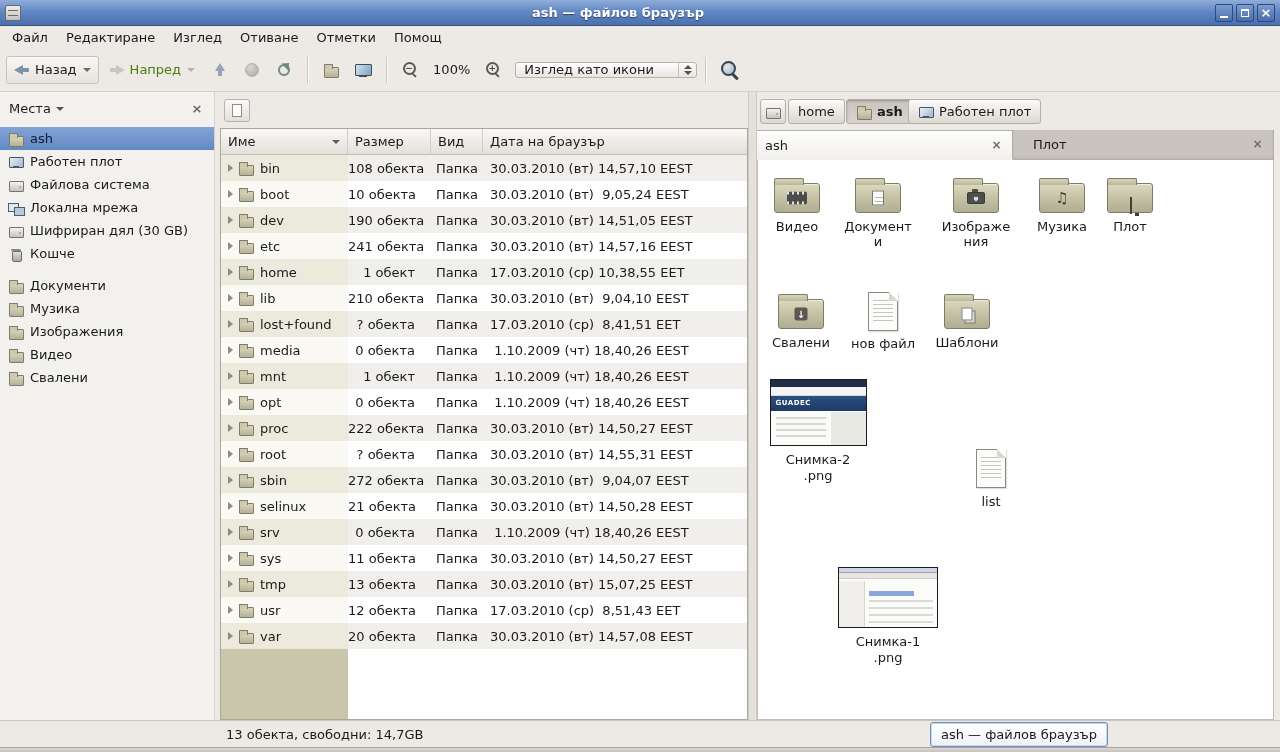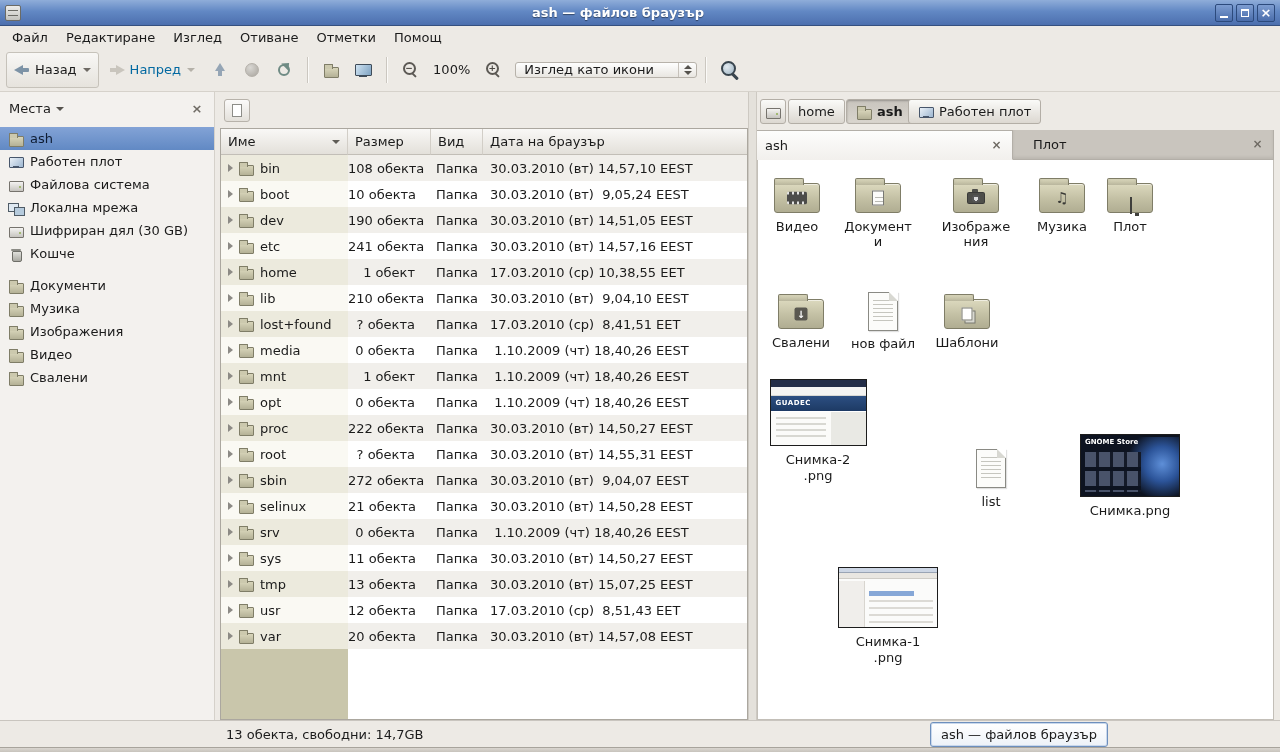--- a/index.html
+++ b/index.html
@@ -18,23 +18,23 @@
 .g-max{position:absolute;left:4px;top:4px;right:4px;bottom:4px;border:1px solid #fff;border-top-width:2px}
 .g-close{position:absolute;inset:0;color:#fff;font-size:13px;line-height:16px;text-align:center;font-weight:bold}
 .g-close::before{content:"×"}
 
 
 .menubar{position:absolute;left:0;top:26px;right:0;height:22px;display:flex;align-items:center;background:#edeae5;padding-left:3px}
 .menu-item{padding:2px 9px;white-space:nowrap}
 
 
 .toolbar{position:absolute;left:0;top:48px;right:0;height:44px;background:#edeae5;border-bottom:1px solid #d6d2cb;display:flex;align-items:center;padding:0 6px;gap:2px}
-.tbtn{display:flex;align-items:center;gap:5px;height:36px;padding:0 7px;border-radius:3px;border:1px solid transparent}
+.tbtn{display:flex;align-items:center;gap:5px;height:28px;padding:0 7px;border-radius:3px;border:1px solid transparent}
 .tbtn.raised{border:1px solid #c6c2ba;background:linear-gradient(#f8f7f5,#e6e3dd)}
-.tbtn.disabled{color:#0369a1}
+.tbtn.disabled{color:#4d7c0f}
 .ibtn{width:30px;height:30px;display:flex;align-items:center;justify-content:center;border-radius:3px}
 .tsep{width:1px;height:26px;background:#cbc7c0;margin:0 6px;box-shadow:1px 0 0 #fbfaf8}
 .i16{width:16px;height:16px;position:relative;display:inline-block;flex:none}
 .arr-l::before{content:"";position:absolute;left:0;top:3px;border-right:9px solid #7d93a6;border-top:5px solid transparent;border-bottom:5px solid transparent}
 .arr-l::after{content:"";position:absolute;left:8px;top:6px;width:7px;height:4px;background:#7d93a6;border-radius:1px}
 .arr-r::before{content:"";position:absolute;right:0;top:3px;border-left:9px solid #c9c5bd;border-top:5px solid transparent;border-bottom:5px solid transparent}
 .arr-r::after{content:"";position:absolute;right:8px;top:6px;width:7px;height:4px;background:#c9c5bd}
 .arr-u::before{content:"";position:absolute;top:1px;left:3px;border-bottom:8px solid #95a5b5;border-left:5px solid transparent;border-right:5px solid transparent}
 .arr-u::after{content:"";position:absolute;top:8px;left:6px;width:4px;height:6px;background:#95a5b5}
 .chev{width:0;height:0;border-top:4px solid #6e6a64;border-left:4px solid transparent;border-right:4px solid transparent;margin-left:1px}
@@ -664,28 +664,20 @@
             <div class="s2-body"></div>
           </div>
           <span class="file-label lbl-narrow">Снимка-2.png</span>
         </div>
 
         <div class="file-item list-item">
           <span class="paper"></span>
           <span class="file-label">list</span>
         </div>
 
-        <div class="file-item shot-item">
-          <div class="thumb shot-thumb">
-            <div class="shot-glow"></div>
-            <div class="shot-items"></div>
-            <div class="shot-title">GNOME Store</div>
-          </div>
-          <span class="file-label">Снимка.png</span>
-        </div>
 
         <div class="file-item shot1-item">
           <div class="thumb shot1-thumb">
             <div class="s1-t1"></div>
             <div class="s1-t2"></div>
             <div class="s1-side"></div>
             <div class="s1-sel"></div>
             <div class="s1-lines"></div>
           </div>
           <span class="file-label lbl-narrow">Снимка-1.png</span>

